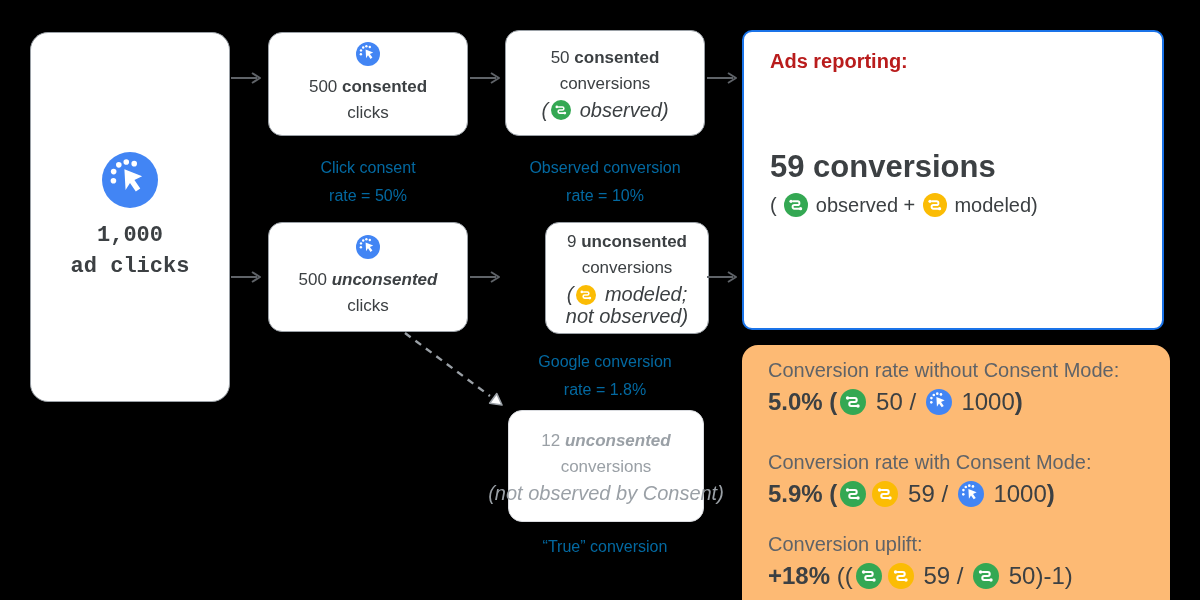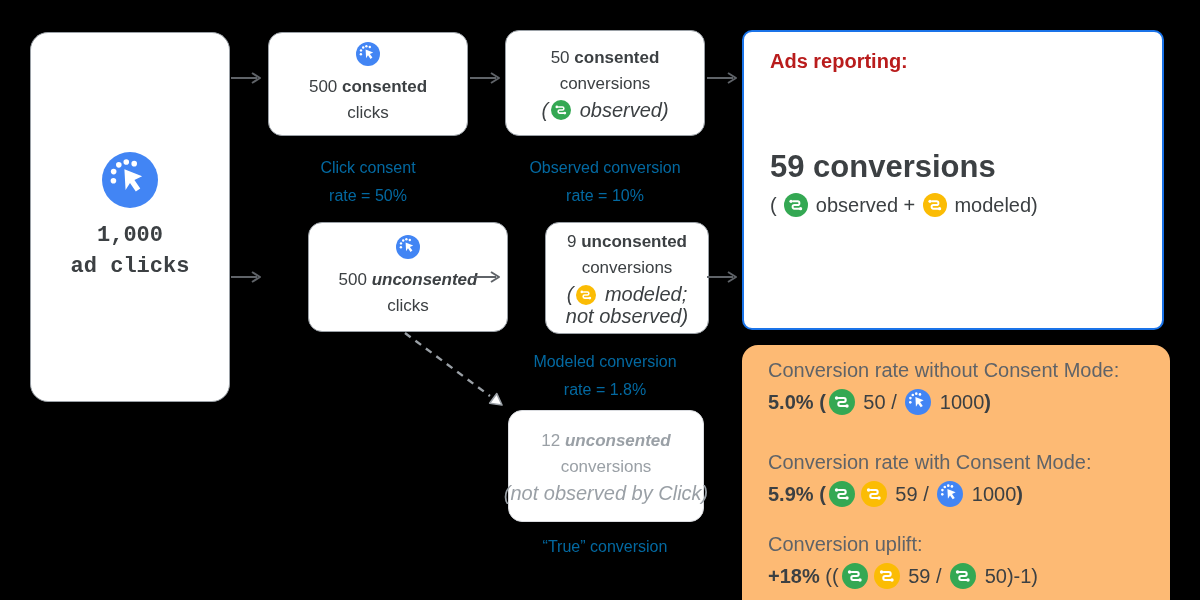--- a/index.html
+++ b/index.html
@@ -48,21 +48,21 @@
                 font-weight:700;color:#3c4043;}
   .ads-sub{position:absolute;left:26px;top:158px;font-size:20px;line-height:30px;color:#3c4043;white-space:nowrap;}
   .ads-sub .ic{margin:0 2px;position:relative;top:-2px;}
   .ads-sub .ic svg{width:24px;height:24px;}
 
   
   .stats-panel{position:absolute;left:742px;top:345px;width:428px;height:296px;background:#fdba74;
                border-radius:16px;box-sizing:border-box;}
   .stat{position:absolute;left:26px;white-space:nowrap;}
   .stat-label{font-size:20px;line-height:30px;color:#5f6368;}
-  .stat-value{font-size:20px;line-height:34px;color:#3c4043;}
+  .stat-value{font-size:24px;line-height:34px;color:#3c4043;}
   .stat-value .seg-b{font-weight:700;}
   .stat-value .ic{margin:0 3px;position:relative;top:-2px;}
   .stat-value .ic svg{width:26px;height:26px;}
 </style>
 </head>
 <body>
 
 <div class="canvas">
 
   <div class="box source" style="left:30px;top:32px;width:200px;height:370px;font-family:Liberation Mono, monospace;">
@@ -115,21 +115,21 @@
             <path d="M9 8.3 h4.7 c2.3 0 2.3 3.7 0 3.7 h-3.4 c-2.3 0 -2.3 3.7 0 3.7 h5.2" fill="none" stroke="#fff" stroke-width="1.9" stroke-linecap="round"></path>
             <circle cx="16.6" cy="15.7" r="1.6" fill="#fff"></circle>
           </svg></span><span> observed)</span></div>
   </div>
 
   <div class="rate" style="left:495px;top:154px;">
     <div>Observed conversion</div>
     <div><span>rate = </span><span class="seg-b">10%</span></div>
   </div>
 
-  <div class="box" style="left:268px;top:222px;width:200px;height:110px;margin-left:40px;">
+  <div class="box" style="left:268px;top:222px;width:200px;height:110px;">
     <span class="ic icon-sm">
         <svg viewBox="0 0 24 24">
           <circle cx="12" cy="12" r="12" fill="#4285f4"></circle>
           <path d="M9.6 7.4 L17.2 10.4 L13.9 12 L16.4 15.6 L14.5 16.9 L12 13.3 L10.1 16.3 Z" fill="#fff"></path>
           <g fill="#fff">
             <circle cx="4.9" cy="12.3" r="1.2"></circle>
             <circle cx="5" cy="8.4" r="1.2"></circle>
             <circle cx="7.2" cy="5.5" r="1.2"></circle>
             <circle cx="10.4" cy="4.3" r="1.2"></circle>
             <circle cx="13.8" cy="5" r="1.2"></circle>
@@ -146,28 +146,28 @@
     <div class="paren"><span>(</span><span class="ic"><svg viewBox="0 0 24 24">
             <circle cx="12" cy="12" r="12" fill="#fbbc04"></circle>
             <circle cx="7" cy="8.3" r="1.6" fill="#fff"></circle>
             <path d="M9 8.3 h4.7 c2.3 0 2.3 3.7 0 3.7 h-3.4 c-2.3 0 -2.3 3.7 0 3.7 h5.2" fill="none" stroke="#fff" stroke-width="1.9" stroke-linecap="round"></path>
             <circle cx="16.6" cy="15.7" r="1.6" fill="#fff"></circle>
           </svg></span><span> modeled;</span></div>
     <div class="paren" style="margin-top:0;">not observed)</div>
   </div>
 
   <div class="rate" style="left:495px;top:348px;">
-    <div>Modeled conversion</div>
+    <div>Google conversion</div>
     <div><span>rate = </span><span class="seg-b">1.8%</span></div>
   </div>
 
   <div class="box muted" style="left:508px;top:410px;width:196px;height:112px;">
     <div class="bl"><span>12 </span><span class="seg-bi">unconsented</span></div>
     <div class="bl">conversions</div>
-    <div class="paren">(not observed by Click)</div>
+    <div class="paren">(not observed by Consent)</div>
   </div>
 
   <div class="rate" style="left:495px;top:533px;">
     <div>“True” conversion</div>
   </div>
 
   <svg class="harrow" style="left:230px;top:72px;" viewBox="0 0 36 12">
     <line x1="1" y1="6" x2="27" y2="6" stroke="#5f6368" stroke-width="2"></line>
     <path d="M22 1 L30 6 L22 11" fill="none" stroke="#5f6368" stroke-width="2" stroke-linejoin="round"></path>
   </svg>

